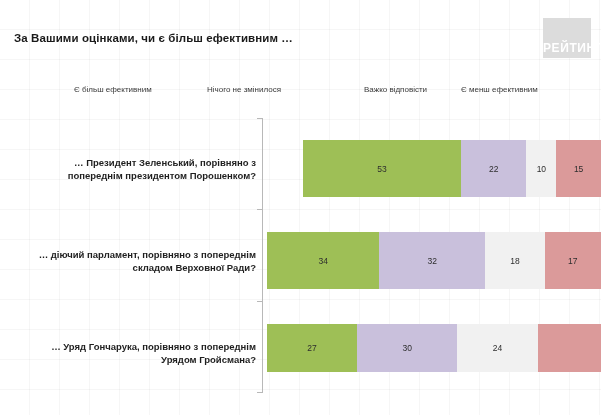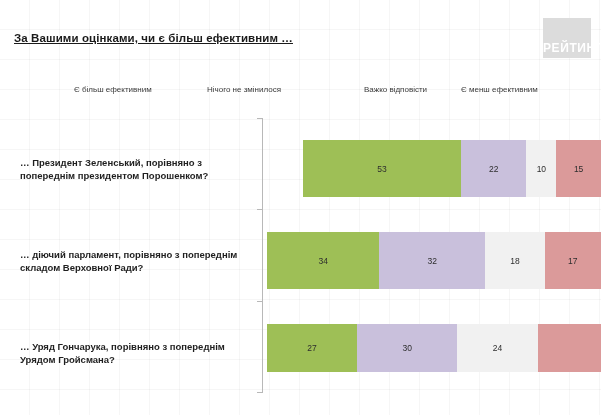--- a/index.html
+++ b/index.html
@@ -33,21 +33,20 @@
     position: absolute;
     left: 14px;
     top: 31px;
     width: 500px;
     font-size: 11.5px;
     font-weight: bold;
     color: #1a1a1a;
     letter-spacing: 0.1px;
     line-height: 15px;
     white-space: nowrap;
-    text-decoration: underline;
   }
 
   
   #logo {
     position: absolute;
     left: 543px;
     top: 18px;
     width: 48px;
     height: 40px;
     background: #dcdcdc;
@@ -145,21 +144,21 @@
     font-size: 8.5px;
     color: #2e2e2e;
     line-height: 10px;
   }
 
   
   .cat-label {
     position: absolute;
     right: 345px;
     width: 236px;
-    text-align: left;
+    text-align: right;
     font-size: 9.5px;
     font-weight: bold;
     color: #1f1f1f;
     line-height: 13px;
   }
 </style>
 </head>
 <body>
 
 <div id="slide">

